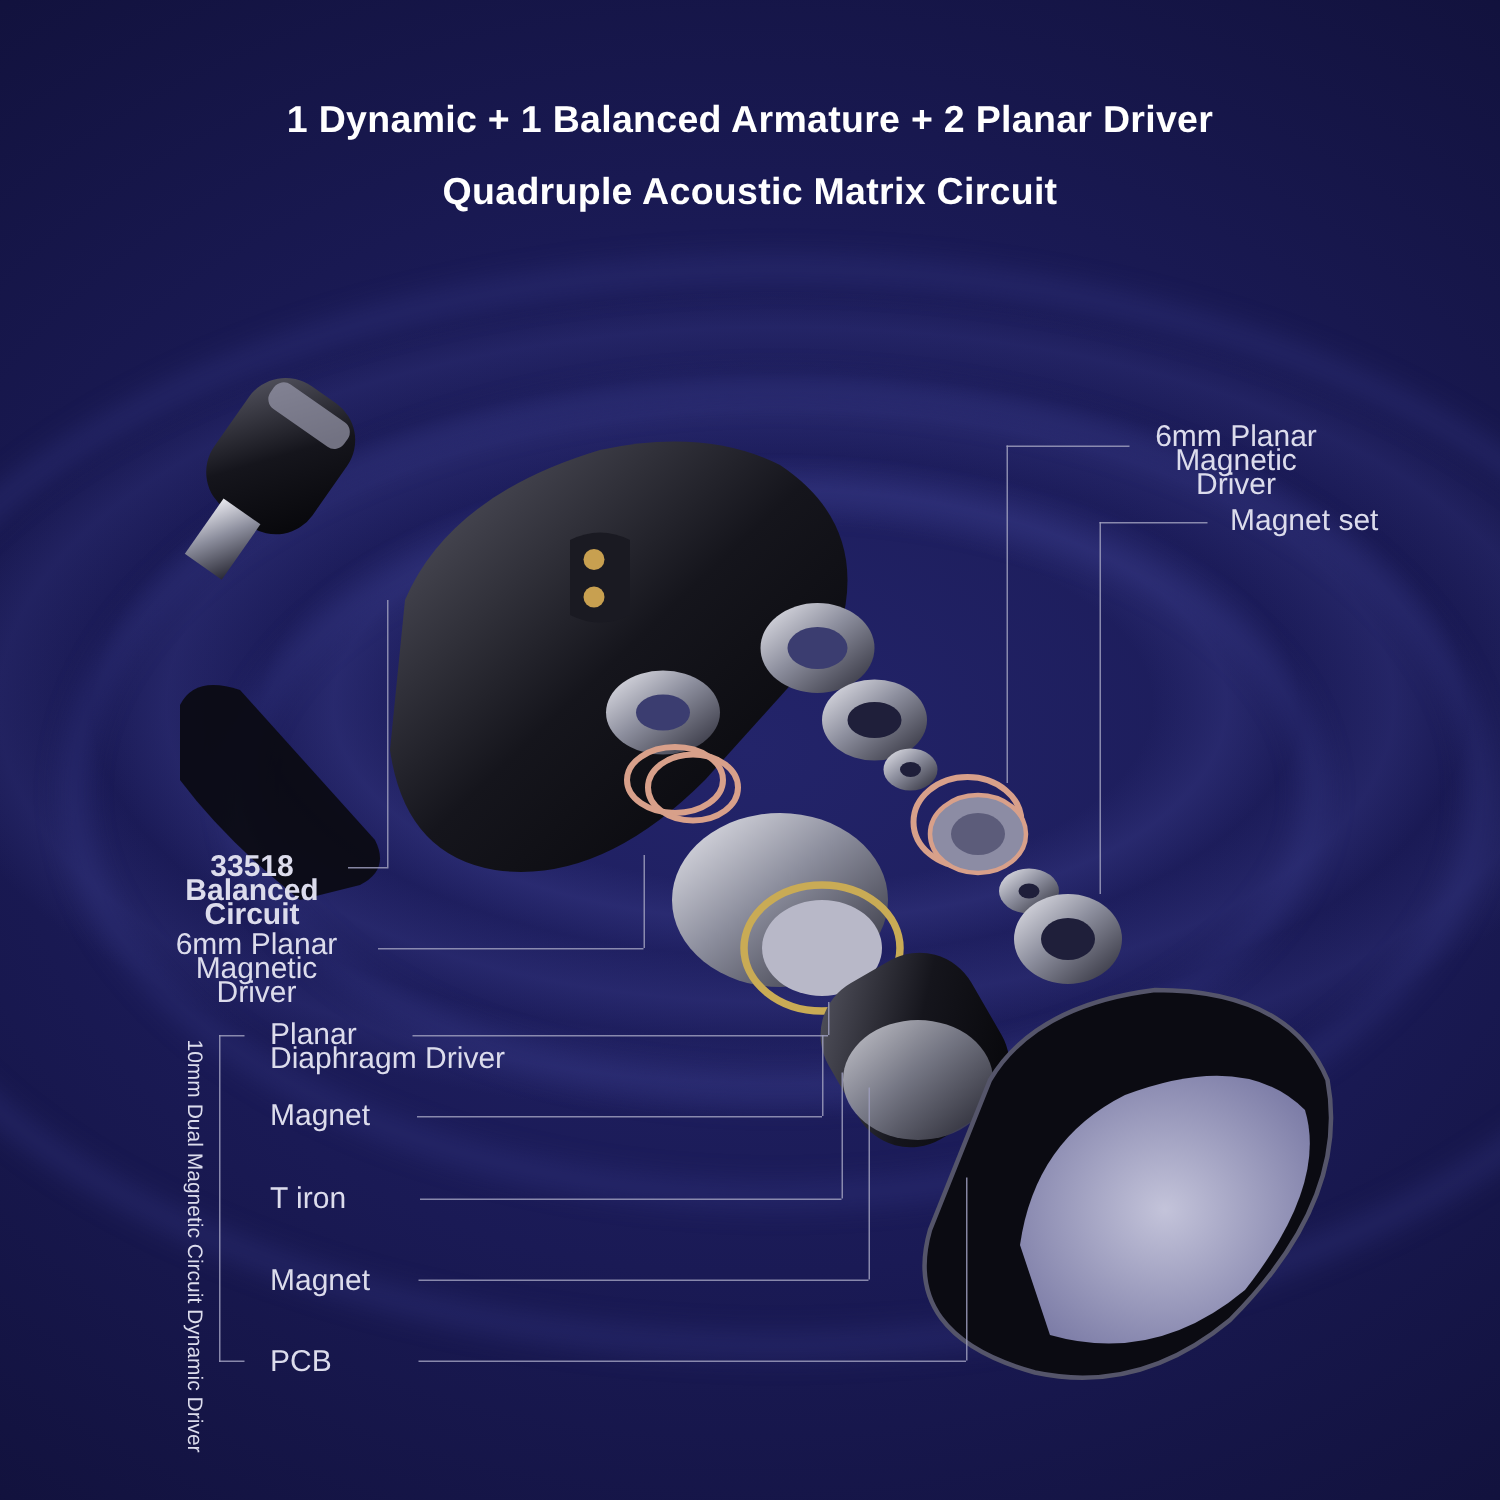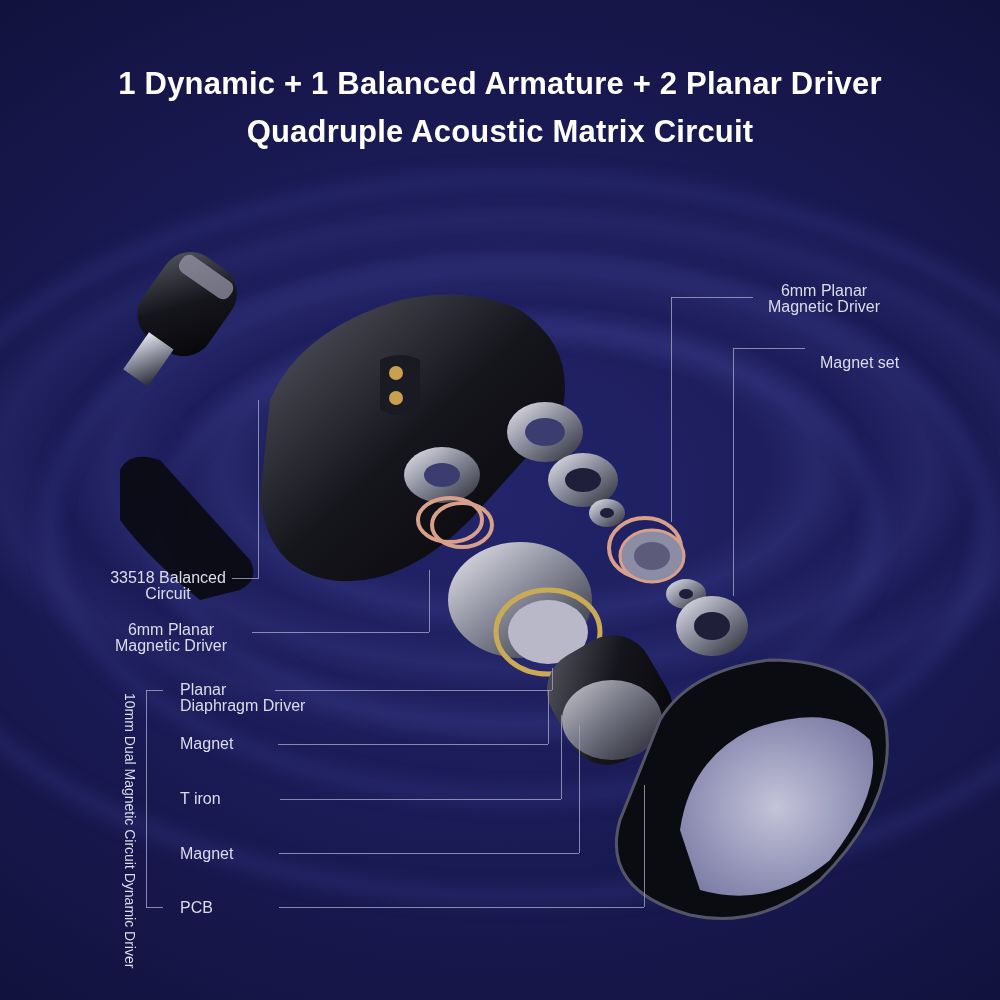--- a/index.html
+++ b/index.html
@@ -5,23 +5,23 @@
   html,body{margin:0;padding:0;}
   body{width:1000px;height:1000px;overflow:hidden;position:relative;
     background:#161747;font-family:"Liberation Sans","DejaVu Sans",sans-serif;}
   .bg{position:absolute;inset:0;
     background:
       radial-gradient(ellipse 620px 300px at 520px 470px, rgba(70,72,150,0.0) 0, rgba(70,72,150,0.0) 40%, rgba(60,62,140,0.35) 48%, rgba(20,20,70,0) 56%, rgba(60,62,140,0.3) 66%, rgba(20,20,70,0) 74%, rgba(60,62,140,0.25) 84%, rgba(20,20,70,0) 92%),
       radial-gradient(ellipse 900px 700px at 500px 500px, #23246a 0, #1a1a55 50%, #101038 100%);}
   .ripple{position:absolute;border-radius:50%;border:18px solid rgba(55,58,135,0.35);
     filter:blur(8px);}
   .title{position:absolute;left:0;width:1000px;text-align:center;color:#fff;
-    font-weight:bold;font-size:31px;letter-spacing:0.2px;}
+    font-weight:bold;font-size:25px;letter-spacing:0.2px;}
   .t1{top:66px;} .t2{top:114px;}
-  .lbl{position:absolute;color:#dcdcec;font-size:16px;line-height:16px;}
+  .lbl{position:absolute;color:#dcdcec;font-size:20px;line-height:16px;}
   .line{position:absolute;background:#9c9cbc;opacity:0.85;}
   .vtext{position:absolute;left:102px;top:693px;width:46px;height:214px;}
   .vtext span{position:absolute;left:0;top:0;transform-origin:0 0;transform:translate(36px,0) rotate(90deg);
     color:#dcdcec;font-size:14px;line-height:16px;white-space:nowrap;text-align:center;width:214px;display:block;}
   .art{position:absolute;}
 </style>
 </head>
 <body>
 
 <div class="bg"></div>
@@ -91,25 +91,25 @@
   <path d="M680 830 Q690 760 750 730 Q830 700 870 740 Q885 790 830 860 Q770 910 700 890 Z" fill="url(#faceplate)" opacity="0.9"></path>
 </svg>
 
 <div class="lbl" style="left:765px;top:283px;text-align:center;width:118px;">
   <div>6mm Planar</div>
   <div>Magnetic Driver</div>
 </div>
 <div class="line" style="left:671px;top:297px;width:82px;height:1px;"></div>
 <div class="line" style="left:671px;top:297px;width:1px;height:225px;"></div>
 
-<div class="lbl" style="left:820px;top:339px;margin-top:16px;">Magnet set</div>
+<div class="lbl" style="left:820px;top:339px;">Magnet set</div>
 <div class="line" style="left:733px;top:348px;width:72px;height:1px;"></div>
 <div class="line" style="left:733px;top:348px;width:1px;height:248px;"></div>
 
-<div class="lbl" style="left:104px;top:570px;text-align:center;width:128px;">
+<div class="lbl" style="left:104px;top:570px;text-align:center;width:128px;font-weight:bold;">
   <div>33518 Balanced</div>
   <div>Circuit</div>
 </div>
 <div class="line" style="left:232px;top:578px;width:27px;height:1px;"></div>
 <div class="line" style="left:258px;top:400px;width:1px;height:178px;"></div>
 
 <div class="lbl" style="left:106px;top:622px;text-align:center;width:130px;">
   <div>6mm Planar</div>
   <div>Magnetic Driver</div>
 </div>

